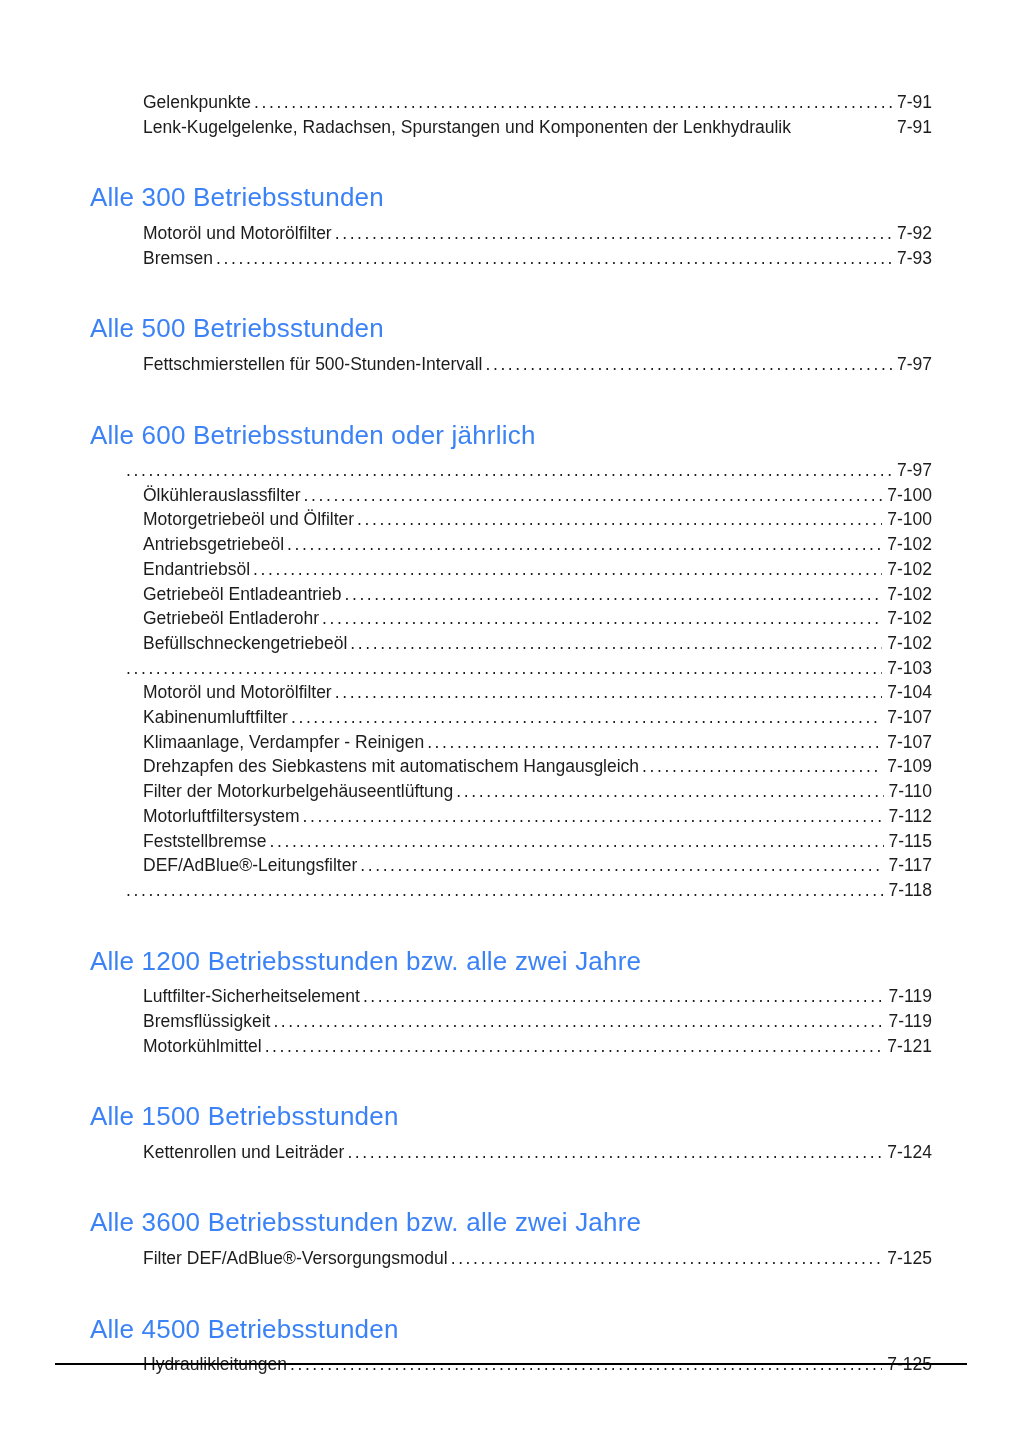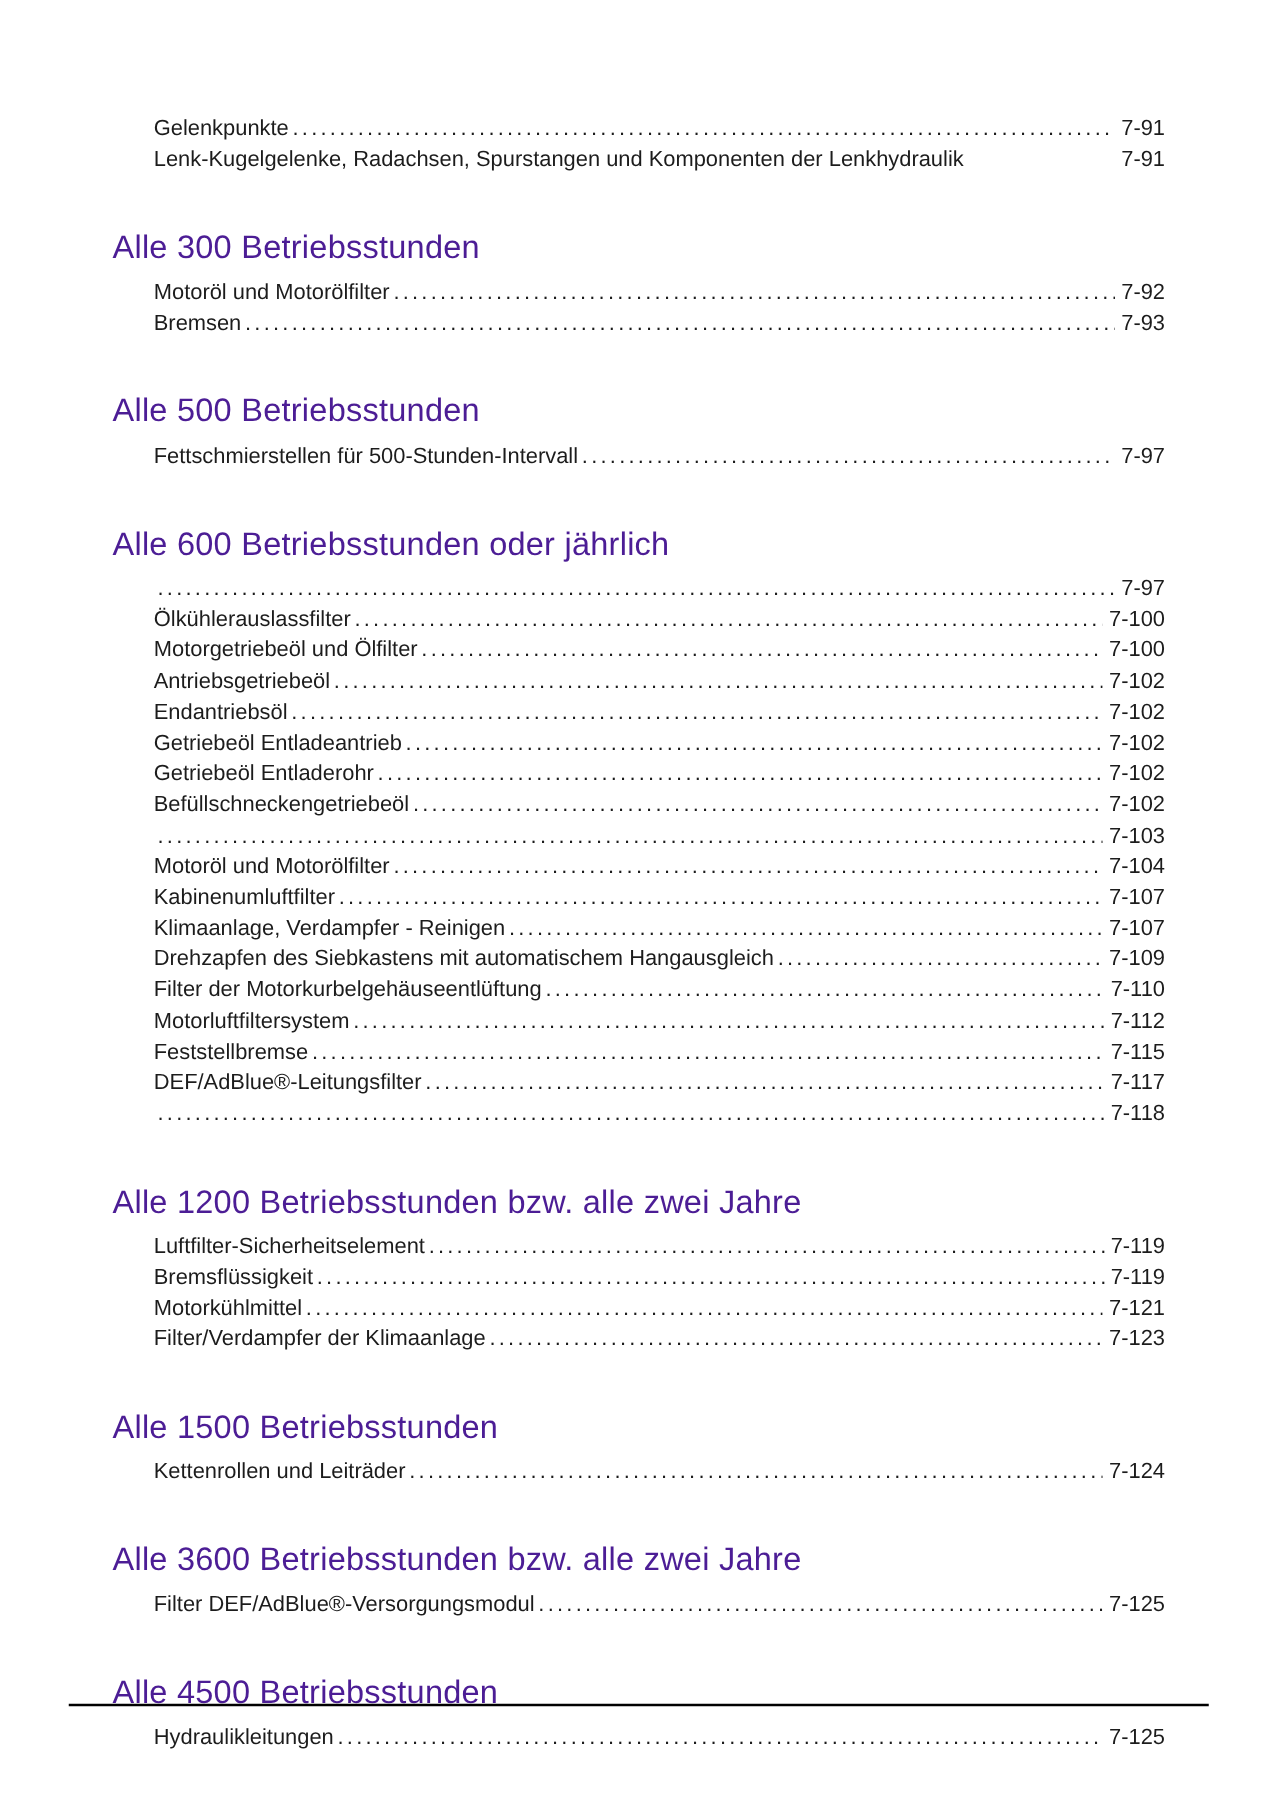--- a/index.html
+++ b/index.html
@@ -28,20 +28,21 @@
   }
   .entry {
     display: flex;
     align-items: baseline;
     font-size: 17.5px;
     line-height: 24.7px;
     white-space: nowrap;
   }
   .entry .label {
     flex: 0 0 auto;
+    margin-left: 20px;
   }
   .entry .dots {
     flex: 1 1 auto;
     min-width: 0;
     overflow: hidden;
     white-space: nowrap;
     margin: 0 5px 0 3px;
   }
   .entry .dots::after {
     content: "......................................................................................................................................................................................................................";
@@ -56,21 +57,21 @@
   }
   section.toc-section {
     margin-top: 42px;
   }
   section.toc-section h2 {
     font-size: 26px;
     font-weight: 400;
     margin: 0 0 7px 0;
     line-height: 1.25;
     letter-spacing: 0.2px;
-    color: #4c1d95;
+    color: #3b82f6;
   }
   .bottom-rule {
     position: absolute;
     left: 55px;
     width: 912px;
     top: 1363px;
     border: none;
     border-top: 2px solid #000;
     margin: 0;
   }
@@ -221,25 +222,20 @@
             <div class="entry">
               <span class="label">Bremsflüssigkeit</span>
               <span class="dots"></span>
               <span class="pageno">7-119</span>
             </div>
             <div class="entry">
               <span class="label">Motorkühlmittel</span>
               <span class="dots"></span>
               <span class="pageno">7-121</span>
             </div>
-            <div class="entry">
-              <span class="label">Filter/Verdampfer der Klimaanlage</span>
-              <span class="dots"></span>
-              <span class="pageno">7-123</span>
-            </div>
           </div>
         </section>
         <section class="toc-section">
           <h2>Alle 1500 Betriebsstunden</h2>
           <div class="entries">
             <div class="entry">
               <span class="label">Kettenrollen und Leiträder</span>
               <span class="dots"></span>
               <span class="pageno">7-124</span>
             </div>

